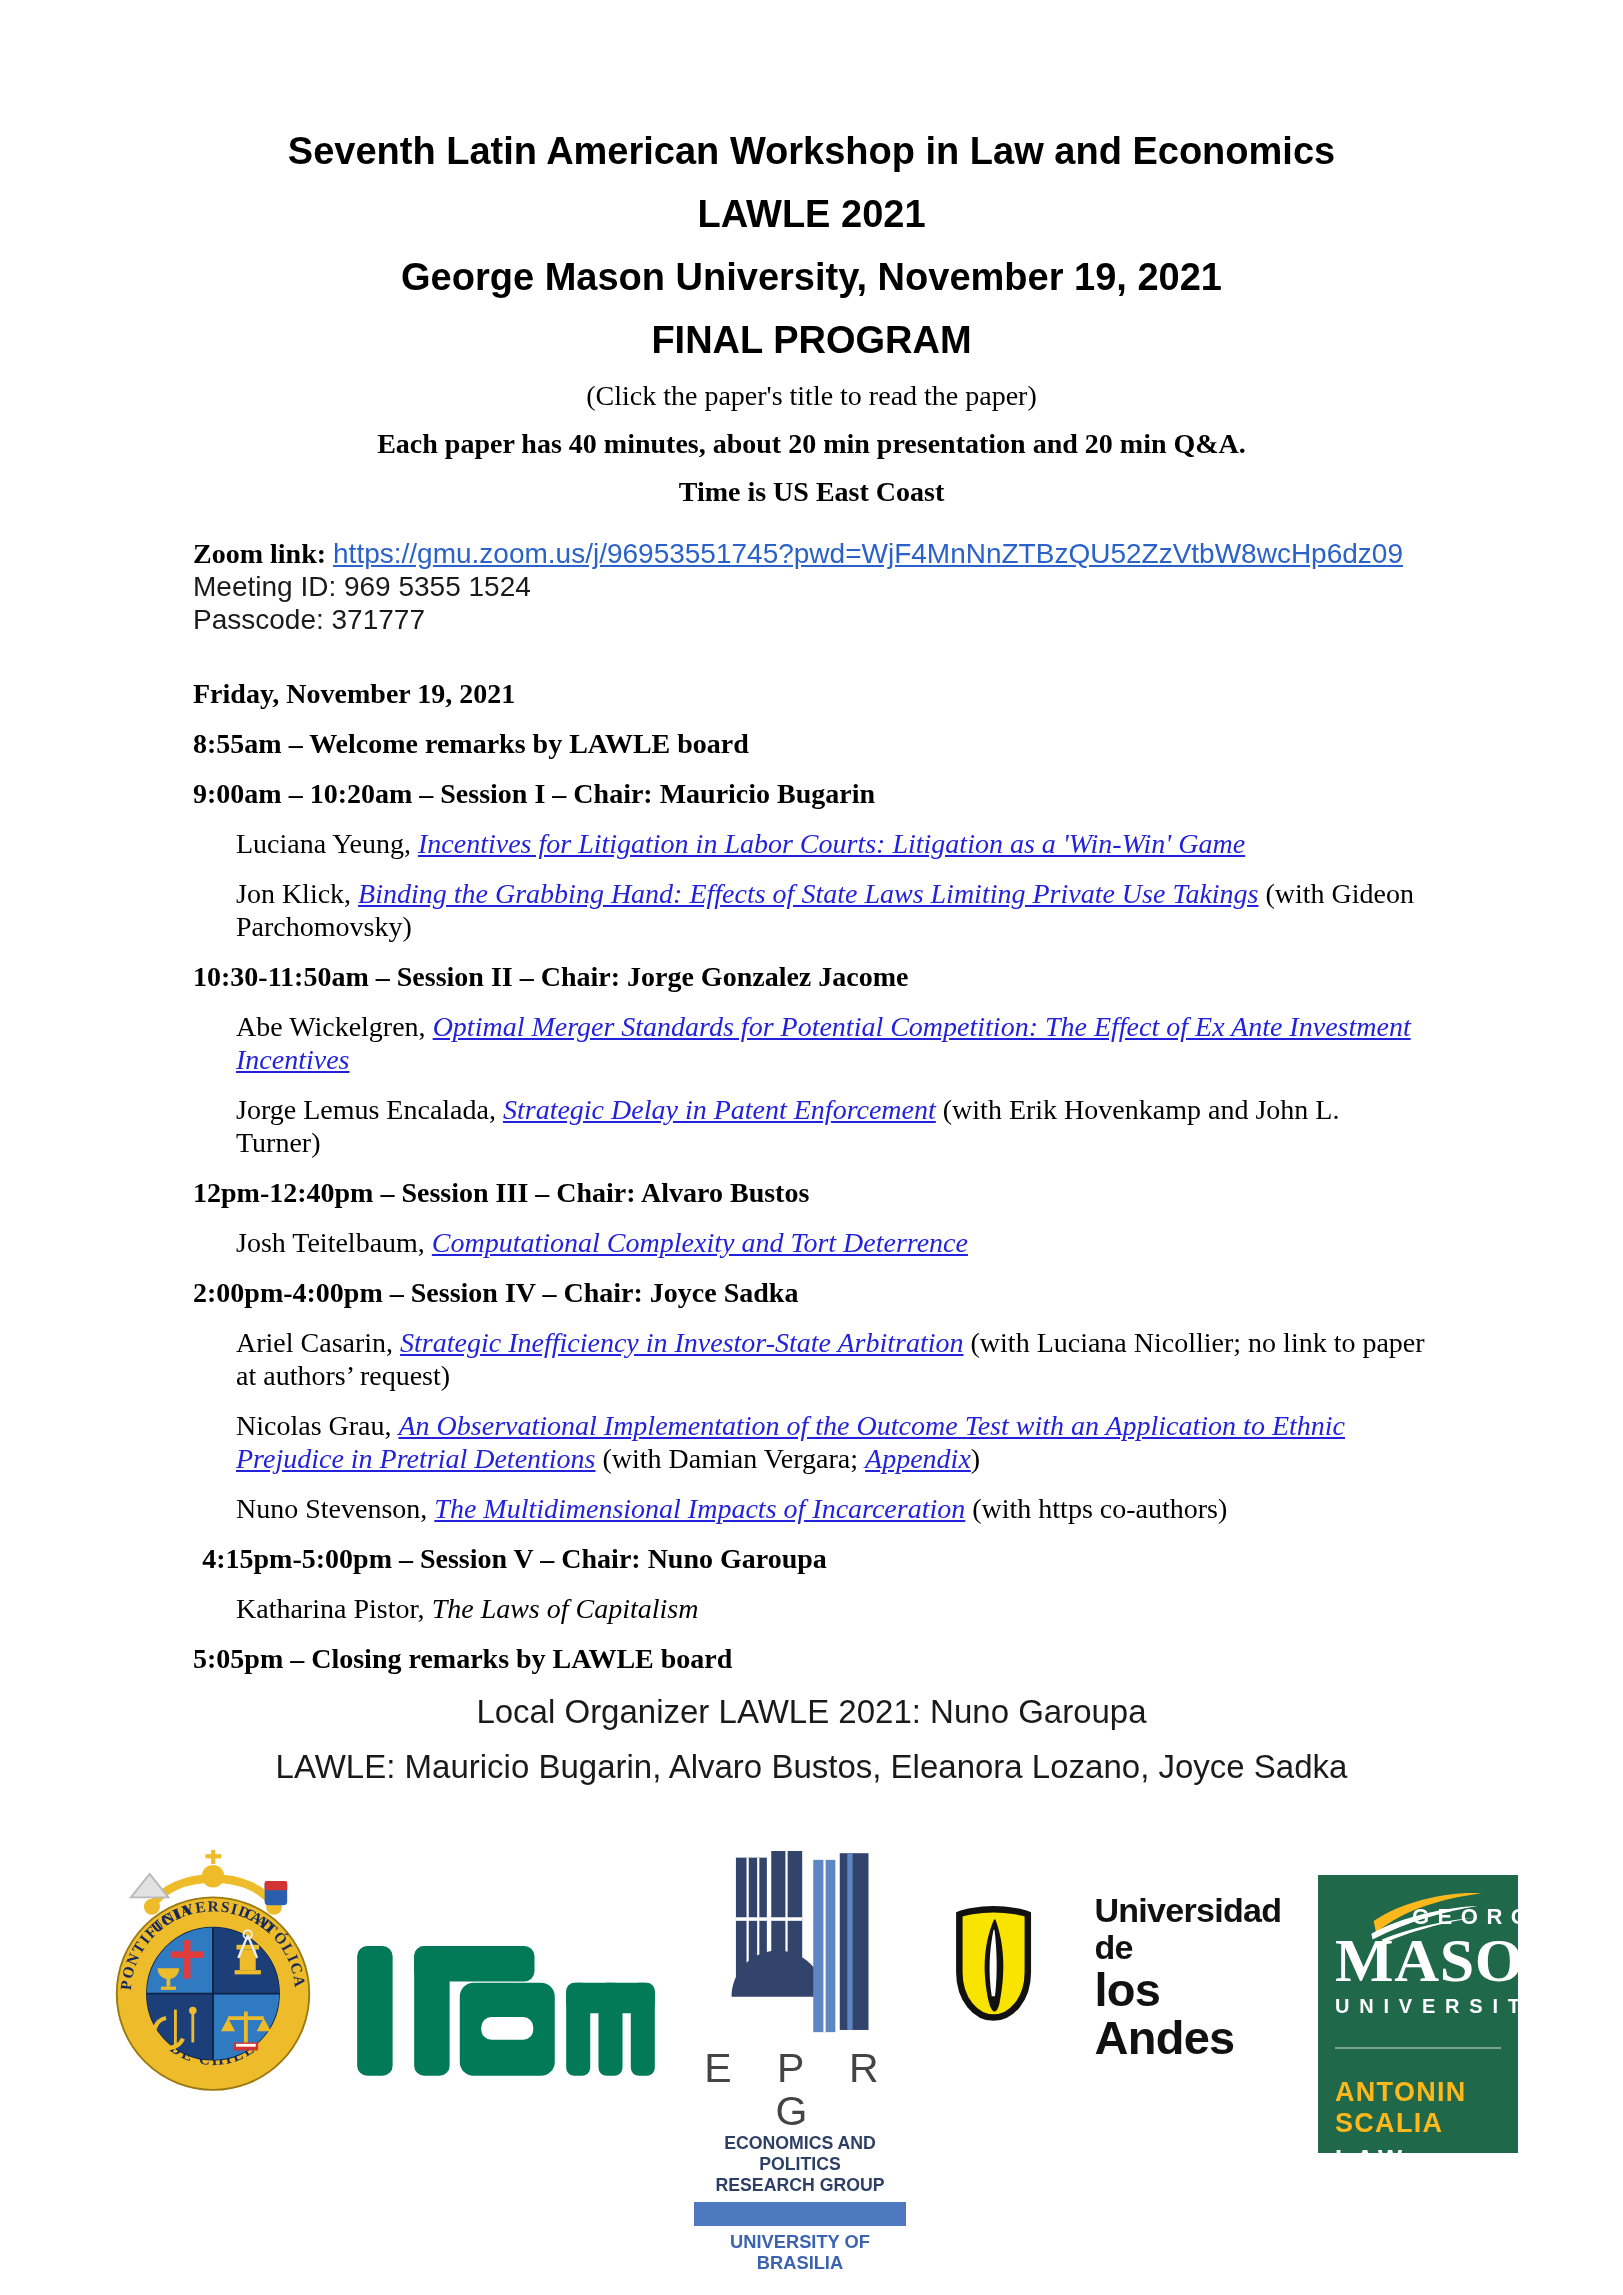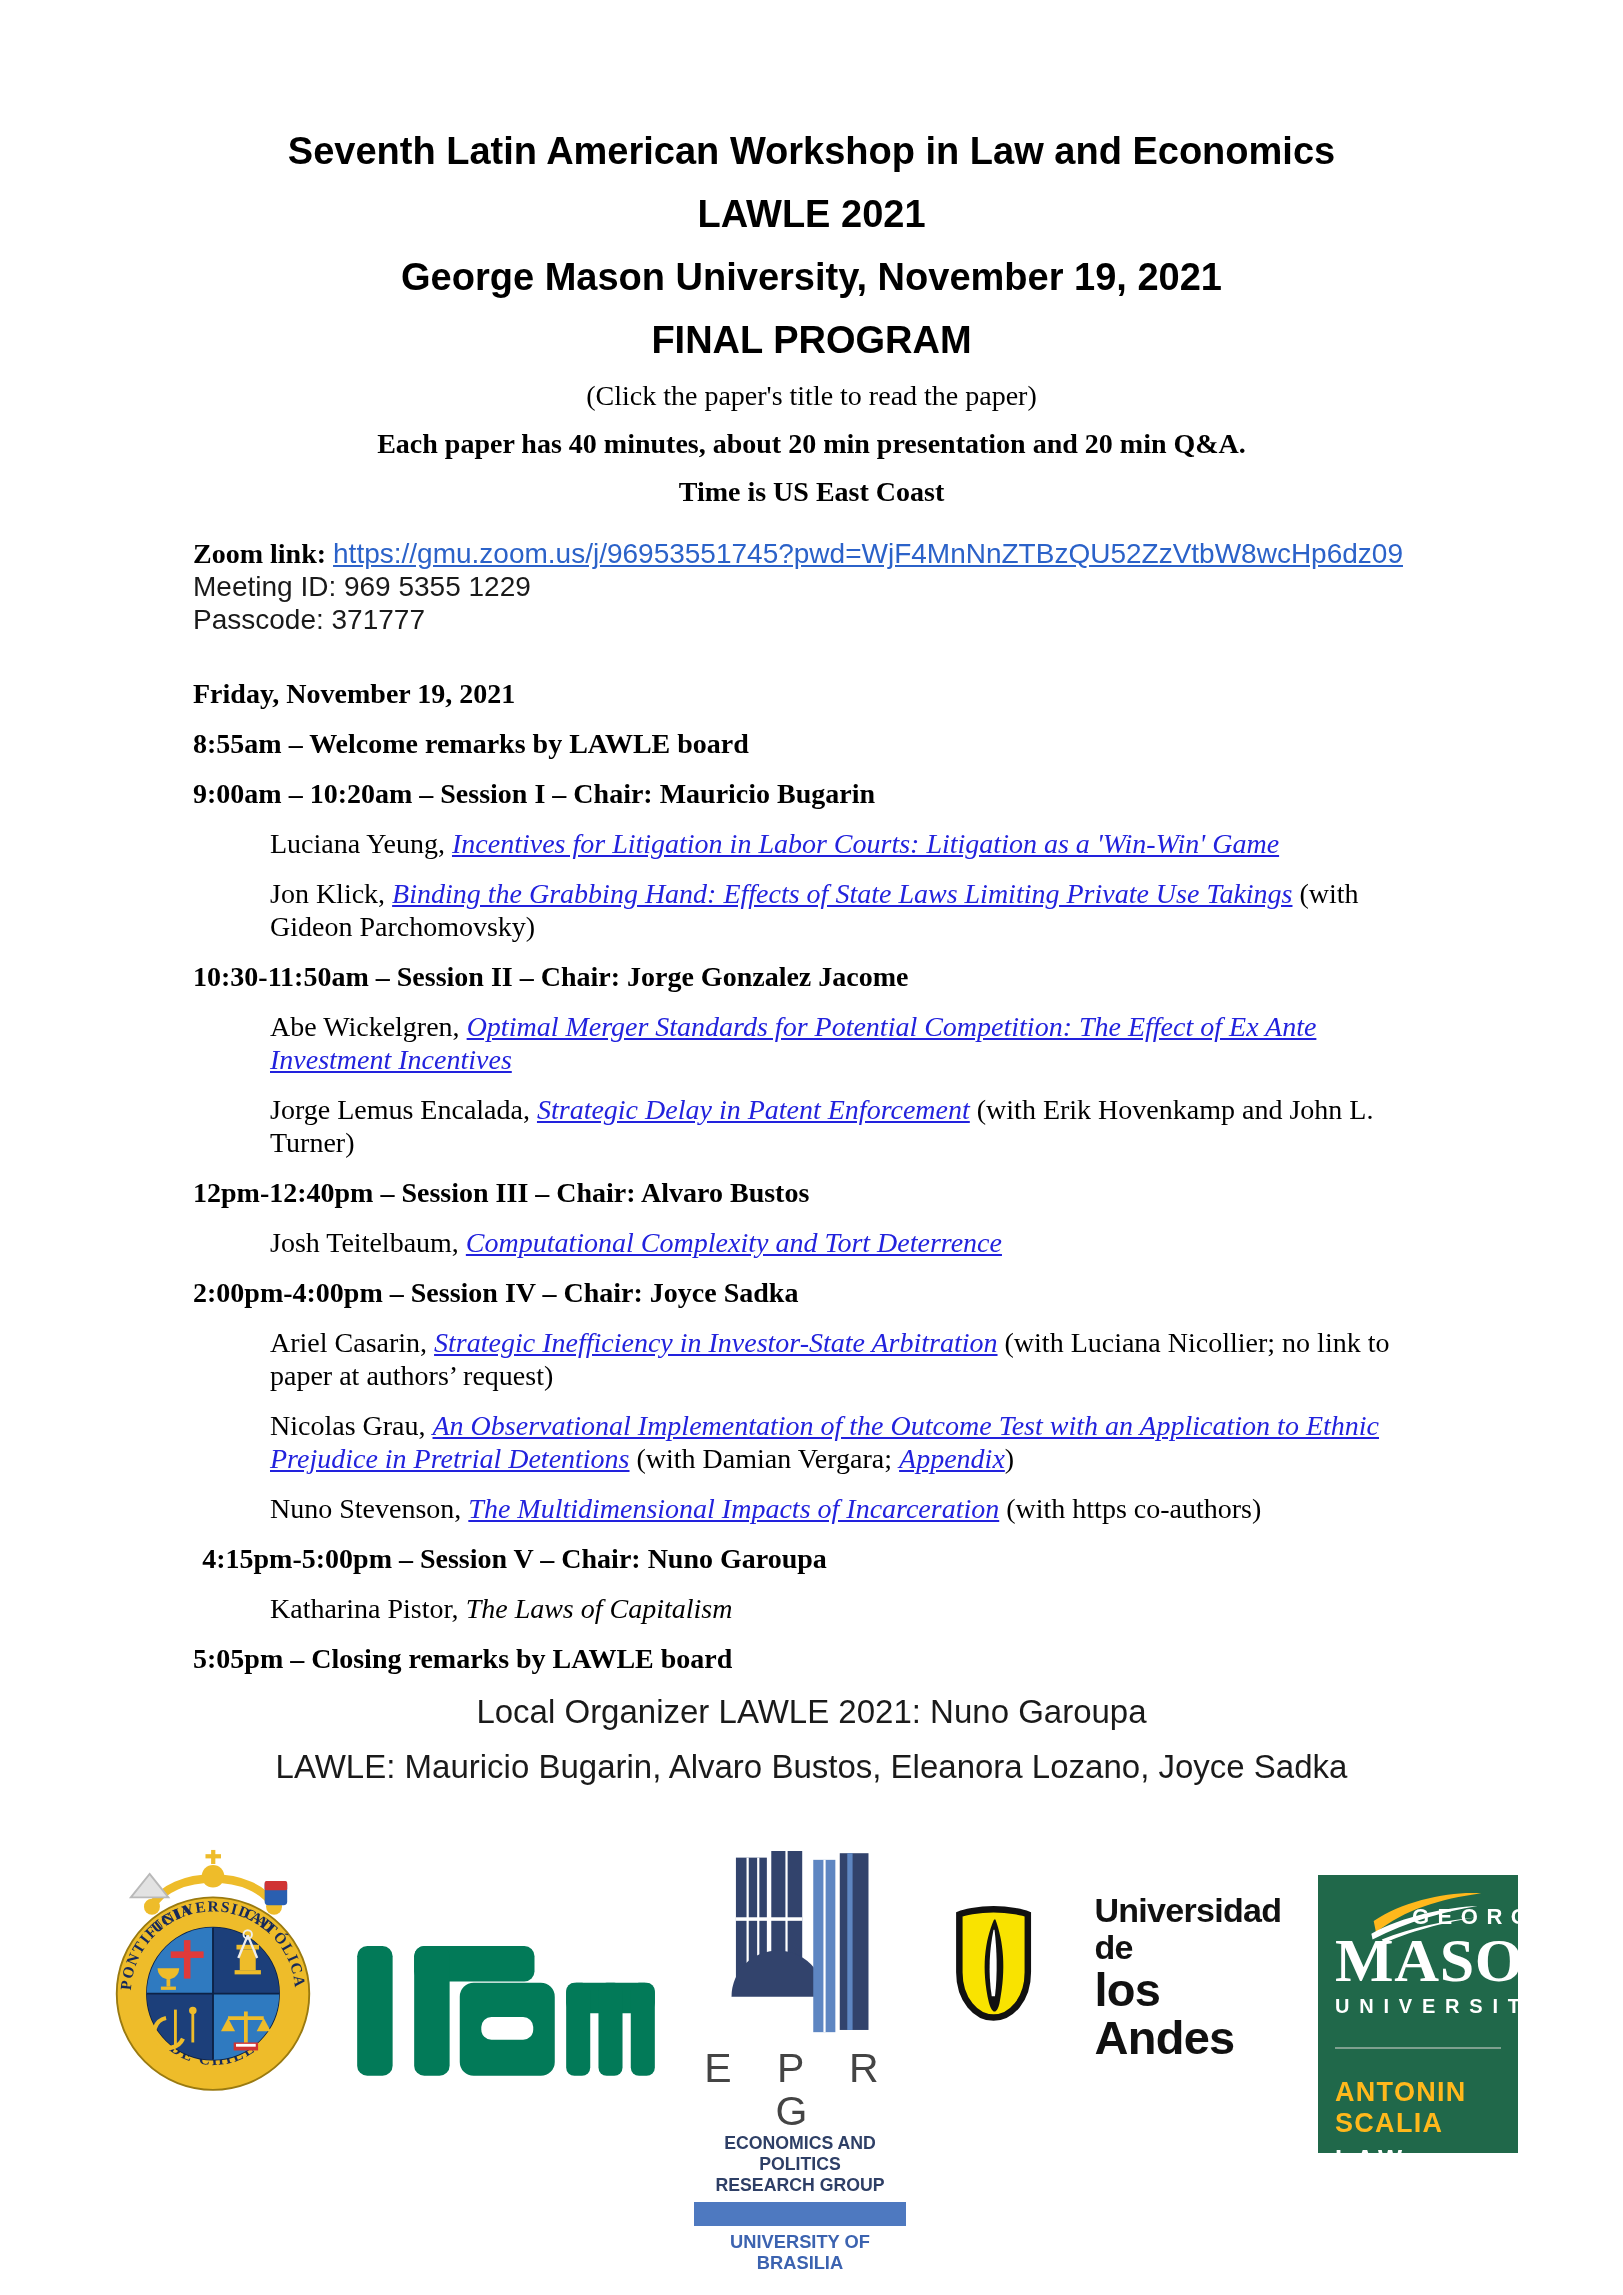--- a/index.html
+++ b/index.html
@@ -15,21 +15,21 @@
   
   .zoomblock { margin-top:30px; font-size:28px; line-height:33px; }
   .zoomblock .lbl { font-weight:bold; }
   .zoom-url { font-family:"Liberation Sans", sans-serif; color:#2b62c9; text-decoration:underline; }
   .meta-line { font-family:"Liberation Sans", sans-serif; color:#1a1a1a; }
 
   
   .sched p { font-size:28px; line-height:33px; margin:17px 0; }
   .sched .hdr { font-weight:bold; }
   .sched .hdr.gap-top { margin-top:41px; }
-  .sched .paper { margin-left:77px; }
+  .sched .paper { margin-left:43px; }
   .sched .indent-sm { padding-left:9.2px; }
   a.plink { color:#2222dd; font-style:italic; text-decoration:underline; }
   .booktitle { font-style:italic; color:#000; }
 
   
   .org { font-family:"Liberation Sans", sans-serif; font-size:33px; line-height:39px; text-align:center; color:#1a1a1a; margin:15.7px 0; }
   .org.first { }
 
   
   .logos { margin:62px 0 0 -88px; width:1413px; height:386px; display:flex; justify-content:space-between; align-items:flex-start; }
@@ -68,21 +68,21 @@
   <div class="title-line">LAWLE 2021</div>
   <div class="title-line">George Mason University, November 19, 2021</div>
   <div class="title-line">FINAL PROGRAM</div>
 
   <div class="note">(Click the paper's title to read the paper)</div>
   <div class="note bold">Each paper has 40 minutes, about 20 min presentation and 20 min Q&amp;A.</div>
   <div class="note bold">Time is US East Coast</div>
 
   <div class="zoomblock">
     <div><span class="lbl">Zoom link:</span> <a class="zoom-url" href="#">https://gmu.zoom.us/j/96953551745?pwd=WjF4MnNnZTBzQU52ZzVtbW8wcHp6dz09</a></div>
-    <div class="meta-line">Meeting ID: 969 5355 1229</div>
+    <div class="meta-line">Meeting ID: 969 5355 1524</div>
     <div class="meta-line">Passcode: 371777</div>
   </div>
 
   <div class="sched">
     <p class="hdr gap-top">Friday, November 19, 2021</p>
     <p class="hdr">8:55am – Welcome remarks by LAWLE board</p>
 
     <p class="hdr">9:00am – 10:20am – Session I – Chair: Mauricio Bugarin</p>
     <p class="paper"><span>Luciana Yeung, </span><a class="plink" href="#">Incentives for Litigation in Labor Courts: Litigation as a 'Win-Win' Game</a><span></span></p>
     <p class="paper"><span>Jon Klick, </span><a class="plink" href="#">Binding the Grabbing Hand: Effects of State Laws Limiting Private Use Takings</a><span> (with Gideon Parchomovsky)</span></p>

